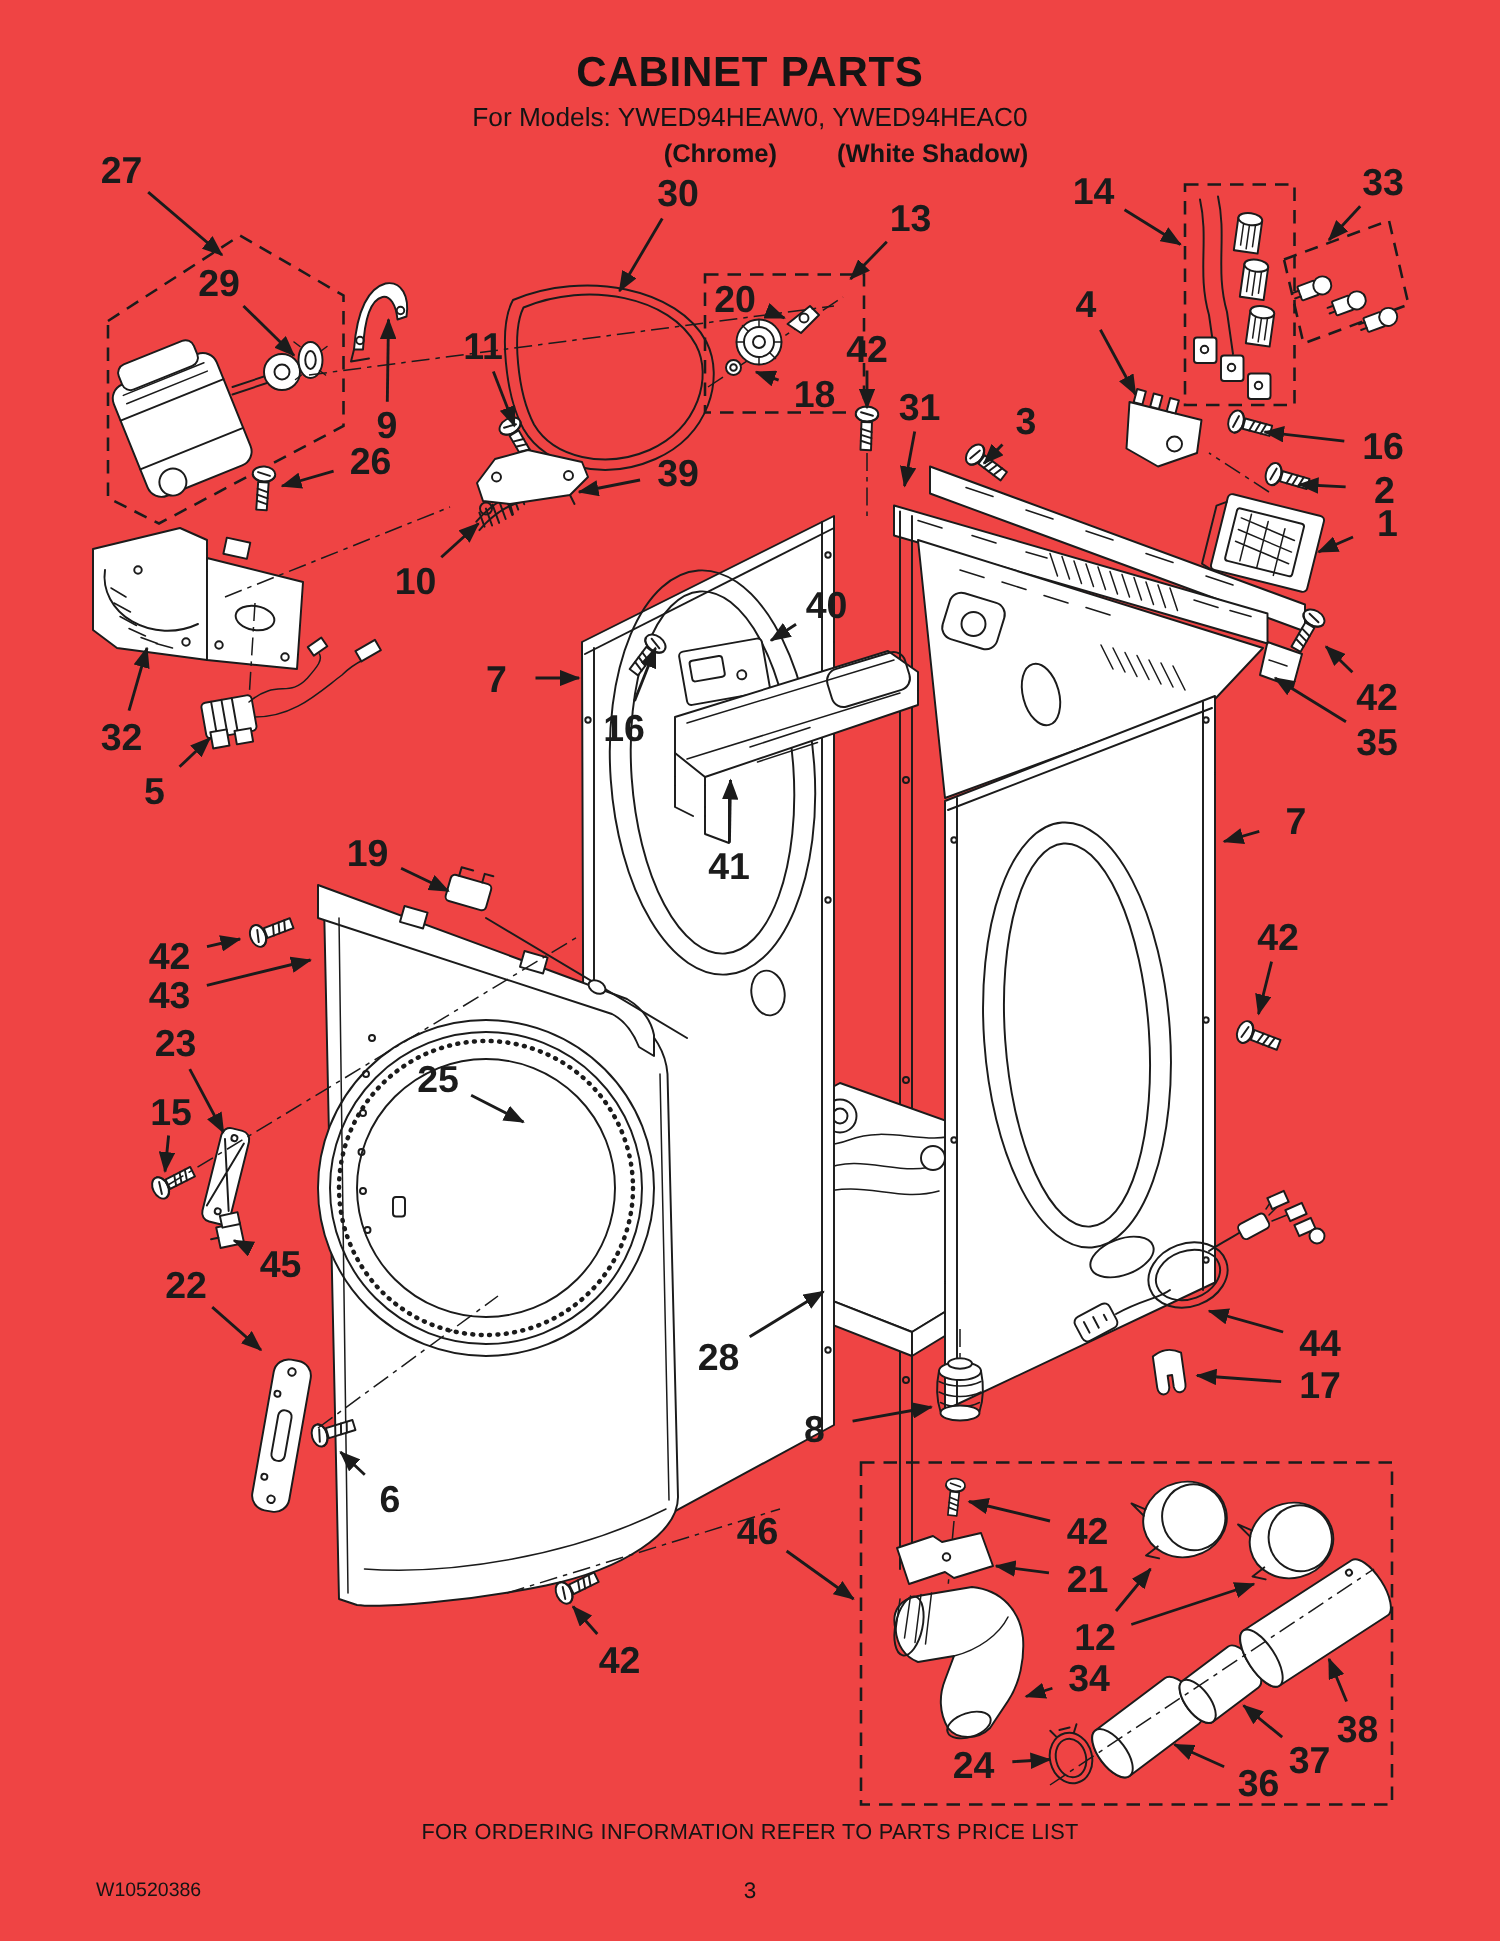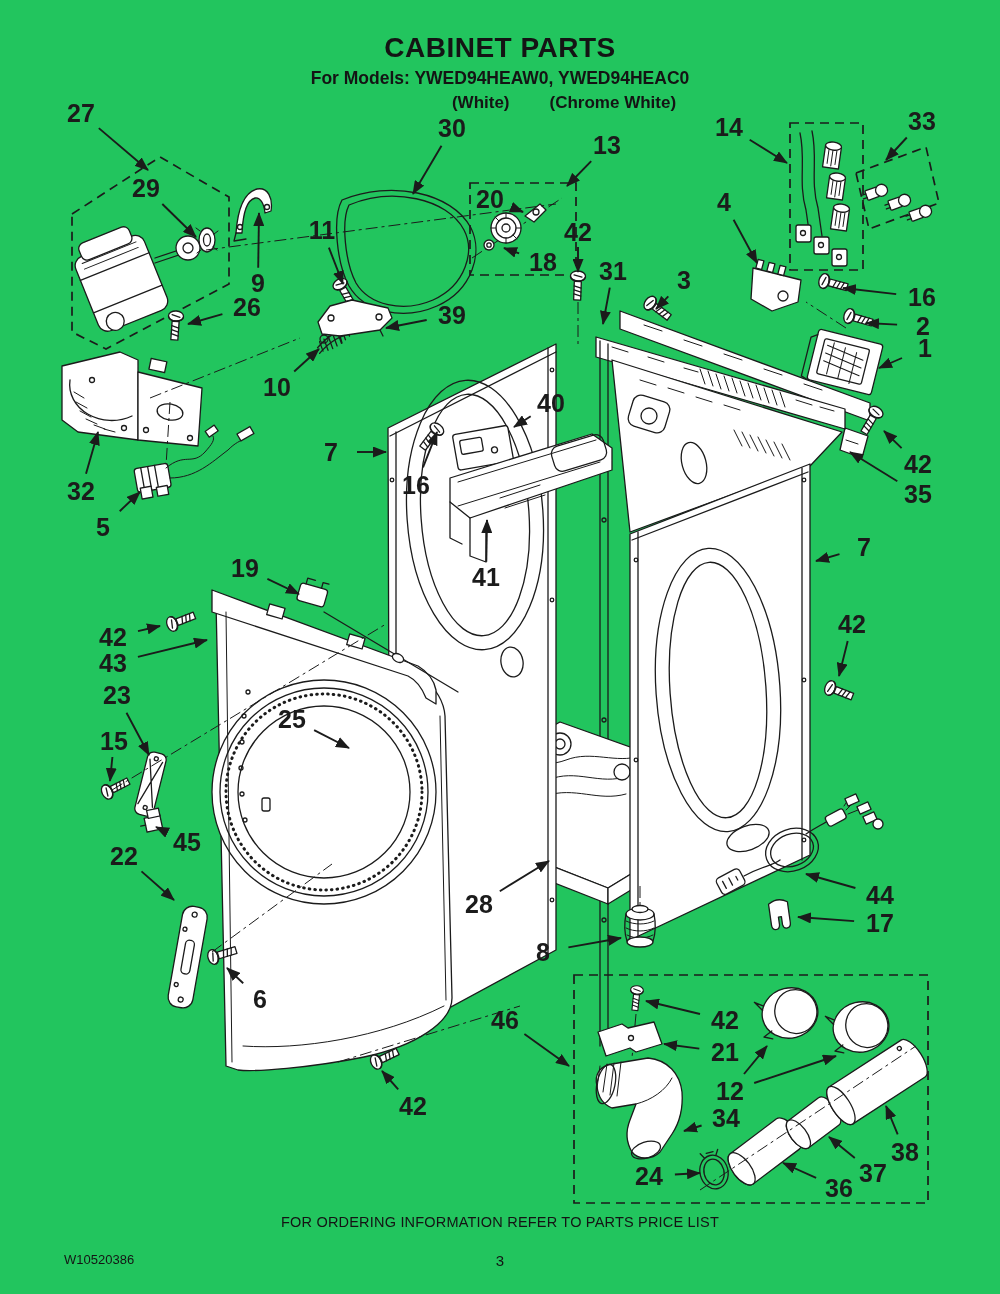--- a/index.html
+++ b/index.html
@@ -1,20 +1,20 @@
 <!DOCTYPE html>
 <html><head>
 <meta charset="utf-8">
 <style>
   html,body{margin:0;padding:0;background:#e8e8e8}
-  .page{position:relative;width:1000px;height:1294px;background:#22c55e;margin:0 auto;
+  .page{position:relative;width:1000px;height:1294px;background:#ef4444;margin:0 auto;
         font-family:"Liberation Sans",sans-serif;color:#141414;overflow:hidden}
   .hdr{position:absolute;top:30px;left:0;right:0;text-align:center;line-height:1.25}
   .hdr .t{font-size:28px;font-weight:bold;letter-spacing:.5px}
-  .hdr .m{font-size:17.5px;font-weight:bold;margin-top:3px}
+  .hdr .m{font-size:17.5px;font-weight:normal;margin-top:3px}
   .hdr .f{font-size:17px;font-weight:bold;margin-top:2px;transform:translateX(64px)}
   .hdr .gap{display:inline-block;width:40px}
   .ftr-note{position:absolute;top:1214px;left:0;right:0;text-align:center;
             font-size:14.5px;font-weight:normal;letter-spacing:.2px}
   .ftr-doc{position:absolute;top:1252px;left:64px;font-size:13px}
   .ftr-page{position:absolute;top:1252px;left:0;right:0;text-align:center;font-size:15px}
   svg.diag{position:absolute;left:0;top:0}
   
   .s  {stroke:var(--ink,#1b1b1b);stroke-width:1.3;fill:none;stroke-linecap:round;stroke-linejoin:round}
   .sw {stroke:var(--ink,#1b1b1b);stroke-width:1;fill:none;stroke-linecap:round;stroke-linejoin:round}
@@ -27,21 +27,21 @@
                fill:var(--ink,#1b1b1b);text-anchor:middle}
 </style>
 </head>
 <body>
 
 <div class="page" style="--ink: #1b1b1b;">
 
   <div class="hdr">
     <div class="t">CABINET PARTS</div>
     <div class="m">For Models: YWED94HEAW0, YWED94HEAC0</div>
-    <div class="f"><span>(White)</span><span class="gap"></span><span>(Chrome White)</span></div>
+    <div class="f"><span>(Chrome)</span><span class="gap"></span><span>(White Shadow)</span></div>
   </div>
 
   <svg class="diag" width="1000" height="1294" viewBox="0 0 1000 1294">
     <defs>
       <marker id="ah" markerUnits="userSpaceOnUse" markerWidth="14" markerHeight="11" refX="13" refY="5.5" orient="auto">
         <path d="M0,0 L14,5.5 L0,11 Z" fill="#1b1b1b"></path>
       </marker>
       <g id="scr">
         <ellipse cx="0" cy="0" rx="7.5" ry="5" class="sf"></ellipse>
         <path class="s" d="M-4,-1 L4,1 M-7.5,1 C-6,6.5 6,6.5 7.5,1"></path>

